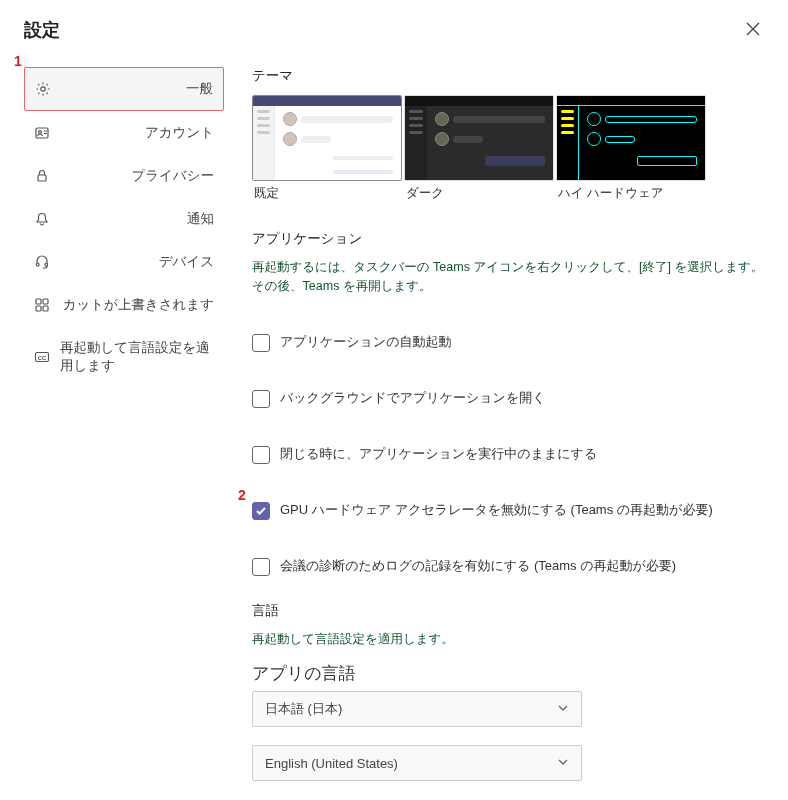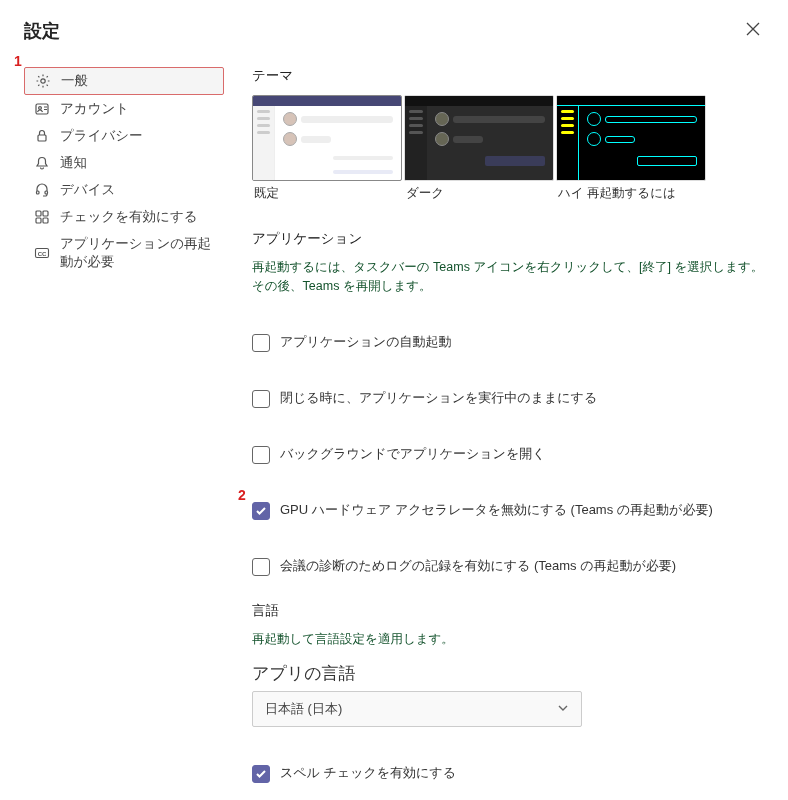--- a/index.html
+++ b/index.html
@@ -1,23 +1,23 @@
 <!DOCTYPE html>
 <html><head>
 <meta charset="utf-8">
 <style>
 * { box-sizing: border-box; margin: 0; padding: 0; }
 body { font-family: "Segoe UI", "Yu Gothic UI", Meiryo, sans-serif; font-size: 13px; color: #252525; background: #fff; width: 788px; }
 .container { padding: 18px 24px; }
-.header { display: flex; justify-content: space-between; align-items: center; margin-bottom: 24px; gap: 34px; }
+.header { display: flex; justify-content: space-between; margin-bottom: 24px; gap: 34px; }
 .header h1 { font-size: 18px; font-weight: 700; }
 .close-btn { cursor: pointer; padding: 4px; color: #444; }
 .layout { display: flex; gap: 28px; }
 .sidebar { width: 200px; flex-shrink: 0; position: relative; }
-.sidebar-item { display: flex; align-items: center; gap: 10px; padding: 4px 10px; margin-bottom: 1px; cursor: pointer; color: #444; border-radius: 2px; }
+.sidebar-item { display: flex; align-items: center; gap: 10px; padding: 12px 10px; margin-bottom: 1px; cursor: pointer; color: #444; border-radius: 2px; justify-content: space-between; }
 .sidebar-item.selected { border: 1px solid #d96b6b; background: #f5f5f5; }
 .sidebar-item .icon { width: 16px; height: 16px; display: flex; align-items: center; justify-content: center; color: #555; }
 .sidebar-item .label { font-size: 13.5px; }
 .main { flex: 1; min-width: 0; }
 .section-title { font-size: 13.5px; font-weight: 400; margin-bottom: 10px; color: #222; }
 .theme-row { display: flex; gap: 14px; margin-bottom: 28px; }
 .theme-card { width: 138px; }
 .theme-thumb { width: 150px; height: 86px; border: 1px solid #ddd; background: #fafafa; overflow: hidden; border-radius: 2px; cursor: pointer;}
 .theme-thumb.selected { border: 1px solid #888; }
 .theme-label { font-size: 12.5px; margin-top: 4px; padding-left: 2px; color: #333; }
@@ -142,31 +142,31 @@
 
       <div class="sidebar-item">
         <span class="icon">
           <svg width="16" height="16" viewBox="0 0 16 16" fill="none" stroke="currentColor" stroke-width="1.2">
               <rect x="2" y="2" width="5" height="5" rx="1"></rect>
               <rect x="9" y="2" width="5" height="5" rx="1"></rect>
               <rect x="2" y="9" width="5" height="5" rx="1"></rect>
               <rect x="9" y="9" width="5" height="5" rx="1"></rect>
             </svg>
         </span>
-        <span class="label">チェックを有効にする</span>
+        <span class="label">カットが上書きされます</span>
       </div>
 
       <div class="sidebar-item">
         <span class="icon">
           <svg width="16" height="16" viewBox="0 0 16 16" fill="none" stroke="currentColor" stroke-width="1.1">
               <rect x="1.5" y="3.5" width="13" height="9" rx="1.5"></rect>
               <text x="8" y="10.5" text-anchor="middle" font-size="6" fill="currentColor" stroke="none" font-family="sans-serif" font-weight="600">CC</text>
             </svg>
         </span>
-        <span class="label">アプリケーションの再起動が必要</span>
+        <span class="label">再起動して言語設定を適用します</span>
       </div>
     </div>
 
     <div class="main">
 
       <div class="section-title">テーマ</div>
       <div class="theme-row">
         <div class="theme-card">
           <div class="theme-thumb thmb-light selected">
             <div class="top"></div>
@@ -234,38 +234,38 @@
                     <div class="bubble"></div>
                   </div>
                 <div class="thmb-msg">
                     <div class="avatar"></div>
                     <div class="bubble short"></div>
                   </div>
                 <div class="reply"></div>
               </div>
             </div>
           </div>
-          <div class="theme-label">ハイ 再起動するには</div>
+          <div class="theme-label">ハイ ハードウェア</div>
         </div>
       </div>
 
       <div class="section-title">アプリケーション</div>
       <div class="subtext">再起動するには、タスクバーの Teams アイコンを右クリックして、[終了] を選択します。その後、Teams を再開します。</div>
 
       <div class="cb-row">
         <div class="checkbox"></div>
         <div class="cb-label">アプリケーションの自動起動</div>
       </div>
       <div class="cb-row">
         <div class="checkbox"></div>
-        <div class="cb-label">閉じる時に、アプリケーションを実行中のままにする</div>
+        <div class="cb-label">バックグラウンドでアプリケーションを開く</div>
       </div>
       <div class="cb-row">
         <div class="checkbox"></div>
-        <div class="cb-label">バックグラウンドでアプリケーションを開く</div>
+        <div class="cb-label">閉じる時に、アプリケーションを実行中のままにする</div>
       </div>
 
       <div class="rel">
         <span class="annot" style="left:-14px; top:-14px;">2</span>
         <div class="cb-row">
           <div class="checkbox checked">
               <svg width="12" height="12" viewBox="0 0 12 12">
                 <path d="M2 6l2.5 2.5L10 3" stroke="#fff" stroke-width="2" fill="none"></path>
               </svg>
             </div>
@@ -284,20 +284,28 @@
       <div class="lang-label">アプリの言語</div>
       <div class="select-box">
         <span>日本語 (日本)</span>
         <span class="chev">
           <svg width="12" height="12" viewBox="0 0 12 12">
               <path d="M2 4l4 4 4-4" stroke="currentColor" stroke-width="1.4" fill="none"></path>
             </svg>
         </span>
       </div>
 
+      <div class="select-box">
+        <span>English (United States)</span>
+        <span class="chev">
+          <svg width="12" height="12" viewBox="0 0 12 12">
+              <path d="M2 4l4 4 4-4" stroke="currentColor" stroke-width="1.4" fill="none"></path>
+            </svg>
+        </span>
+      </div>
 
       <div class="cb-row">
         <div class="checkbox checked">
             <svg width="12" height="12" viewBox="0 0 12 12">
               <path d="M2 6l2.5 2.5L10 3" stroke="#fff" stroke-width="2" fill="none"></path>
             </svg>
           </div>
         <div class="cb-label">スペル チェックを有効にする</div>
       </div>
 

